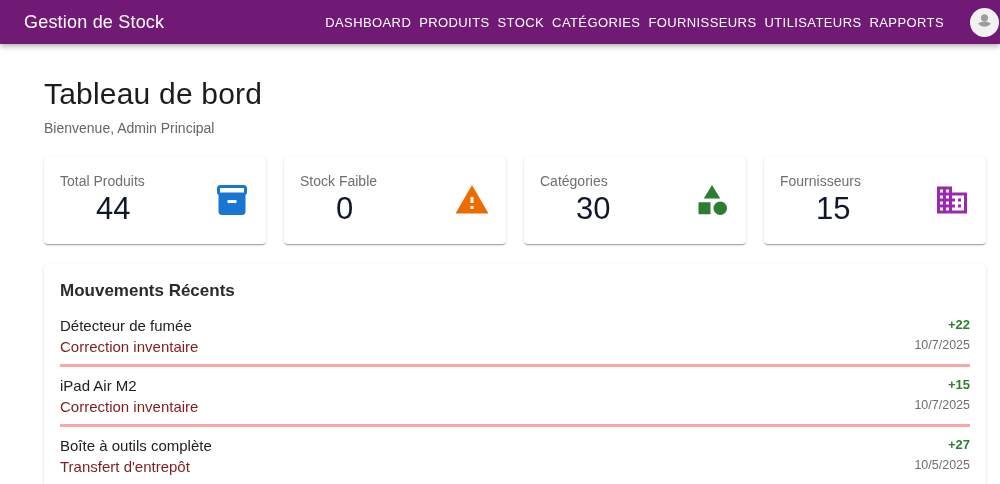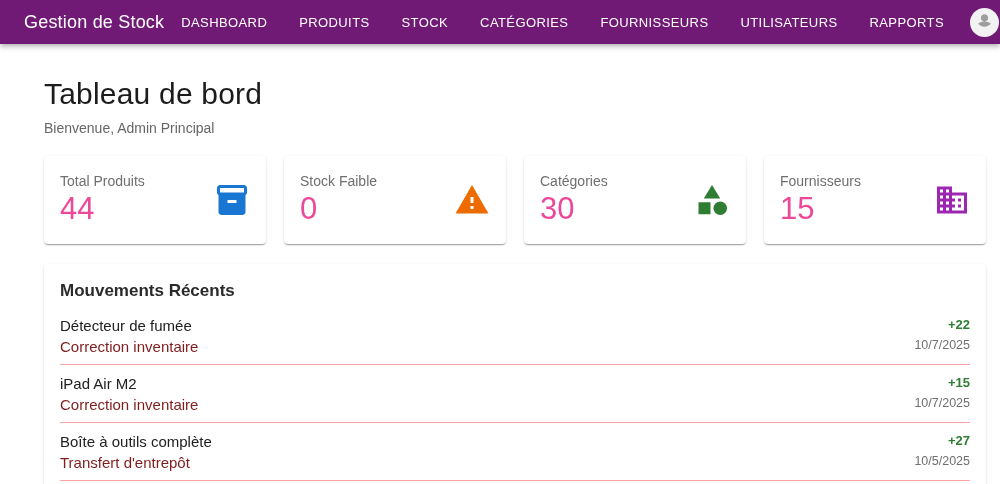--- a/index.html
+++ b/index.html
@@ -23,21 +23,21 @@
     color: #ffffff;
     font-size: 18px;
     font-weight: 500;
     letter-spacing: .2px;
     white-space: nowrap;
   }
   .nav {
     margin-left: auto;
     display: flex;
     align-items: center;
-    gap: 32px;
+    gap: 8px;
   }
   .nav-item {
     color: #ffffff;
     font-size: 13px;
     font-weight: 500;
     letter-spacing: .4px;
     text-transform: uppercase;
     cursor: pointer;
     white-space: nowrap;
   }
@@ -84,21 +84,21 @@
     box-shadow: 0 2px 1px -1px rgba(0,0,0,.2), 0 1px 1px 0 rgba(0,0,0,.14), 0 1px 3px 0 rgba(0,0,0,.12);
   }
   .stat-card {
     height: 88px;
     padding: 15px 16px;
     display: flex;
     align-items: center;
     justify-content: space-between;
   }
   .stat-label { font-size: 14px; color: #6f6f6f; }
-  .stat-value { font-size: 31px; color: #ec4899; margin-top: 3px; line-height: 1.1; }
+  .stat-value { font-size: 31px; color: #0f172a; margin-top: 3px; line-height: 1.1; margin-left: 36px; }
   .stat-icon svg { width: 36px; height: 36px; display: block; }
   .icon-blue   { fill: #1976d2; }
   .icon-orange { fill: #ed6c02; }
   .icon-green  { fill: #2e7d32; }
   .icon-purple { fill: #9c27b0; }
 
   
   .movements {
     margin-top: 20px;
     padding: 17px 16px 0 16px;
@@ -108,21 +108,21 @@
     font-size: 17px;
     font-weight: 700;
     color: #2b2b2b;
     margin-bottom: 6px;
   }
   .movement-row {
     display: flex;
     align-items: flex-start;
     justify-content: space-between;
     padding: 10px 0 9px 0;
-    border-bottom: 1px solid #fca5a5;
+    border-bottom: 3px solid #fca5a5;
   }
   .movement-row:last-child { border-bottom: none; }
   .mv-product { font-size: 15px; color: #212121; }
   .mv-type { font-size: 15px; color: #7f1d1d; margin-top: 4px; }
   .mv-right { text-align: right; }
   .mv-delta { font-size: 13px; font-weight: 600; color: #2e7d32; }
   .mv-date { font-size: 12.5px; color: #6f6f6f; margin-top: 6px; margin-left: 12px; }
 </style>
 </head>
 <body>

